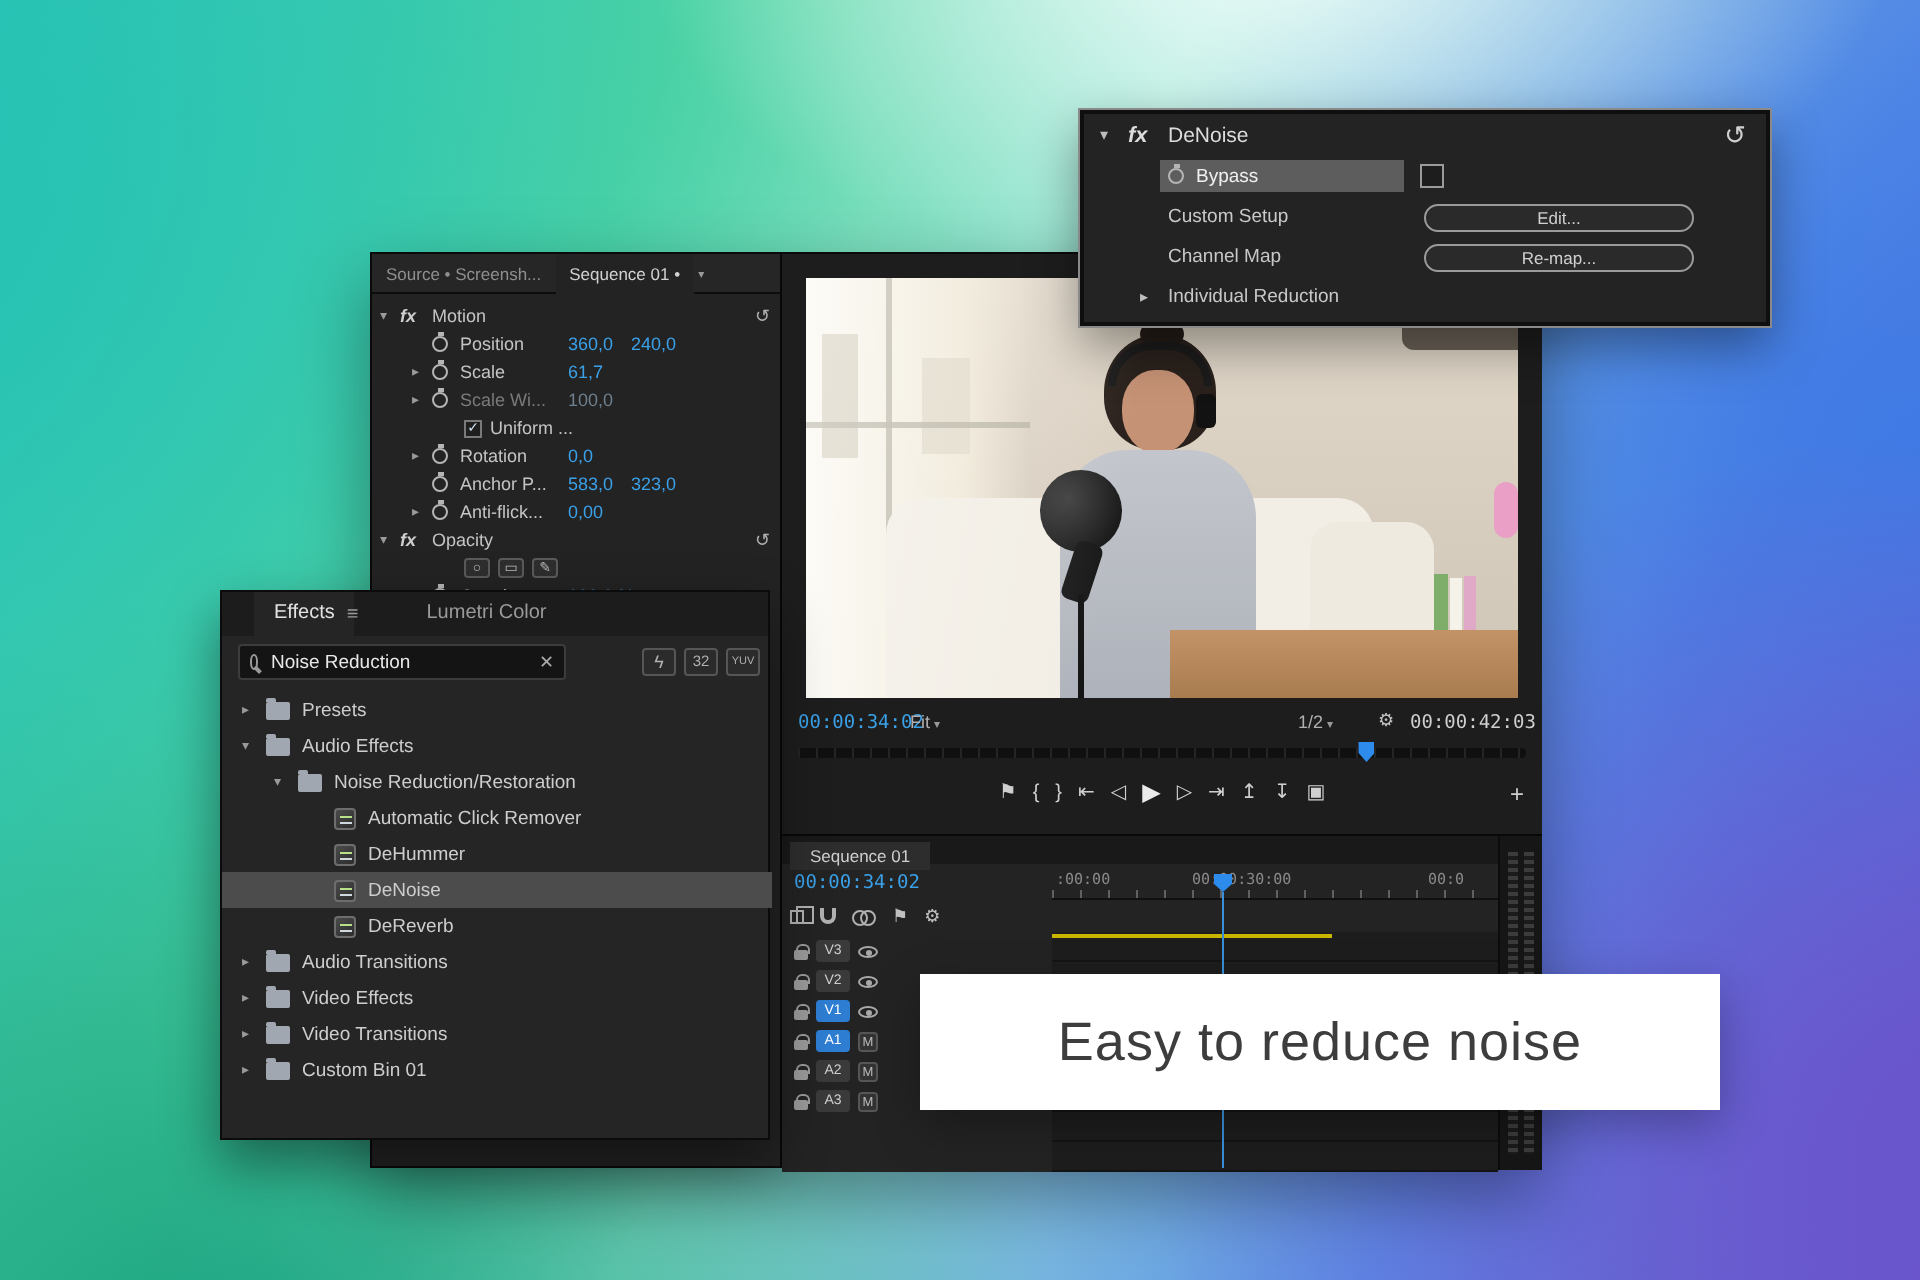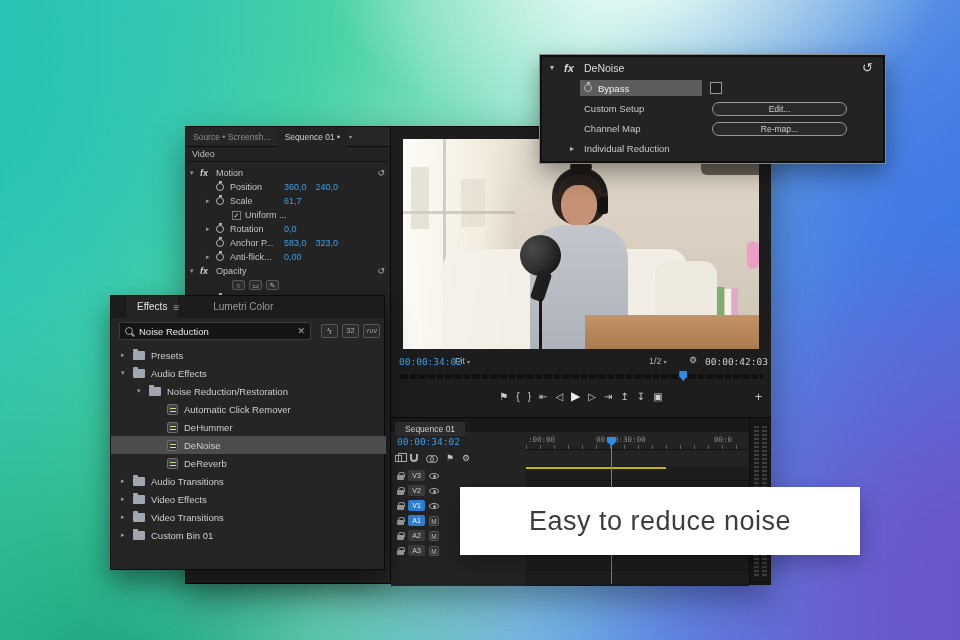--- a/index.html
+++ b/index.html
@@ -132,21 +132,21 @@
 
   
   .fxp { position:absolute; left:110px; top:295px; width:275px; height:275px; background:#252525;
     border:1px solid #0b0b0b; box-shadow:0 12px 26px rgba(0,0,0,.45); z-index:30; }
   .fxp-tabs { height:22px; background:#1c1c1c; display:flex; align-items:center; }
   .fxp-tab { font-size:10px; padding:0 10px; line-height:22px;margin-left:16px; }
   .fxp-tab.on { background:#252525; color:#e2e2e2; }
   .fxp-tab.dim { color:#9a9a9a; }
   .fxp-menu { color:#9a9a9a; font-size:10px; margin-left:-4px; padding-right:8px; }
   .fxp-search { position:absolute; left:0; top:22px; width:275px; height:26px; }
-  .fxp-box { position:absolute; left:8px; top:4px; width:192px; height:18px; background:#141414; border:1px solid #3c3c3c; border-radius:2px; display:flex; align-items:center; }
+  .fxp-box { position:absolute; left:8px; top:4px; width:164px; height:18px; background:#141414; border:1px solid #3c3c3c; border-radius:2px; display:flex; align-items:center; }
   .fxp-input { flex:1; background:transparent; border:none; outline:none; color:#e8e8e8; font-size:9.5px; font-family:"Liberation Sans",sans-serif; padding:0 2px; }
   .fxp-clear { color:#aaa; font-size:9px; padding-right:5px; }
   .fxp-badge { position:absolute; top:6px; width:17px; height:14px; border:1px solid #565656; border-radius:2px; color:#b0b0b0; text-align:center; background:#2b2b2b; }
   .fxp-badge.b1 { left:210px; font-size:9px; line-height:12px; }
   .fxp-badge.b2 { left:231px; font-size:7.5px; line-height:12px; }
   .fxp-badge.b3 { left:252px; font-size:5.5px; line-height:12px; }
   .fxp-tree { position:absolute; left:0; top:50px; width:275px; }
   .fx-row { position:relative; height:18px; display:flex; align-items:center; font-size:9.5px; color:#cdcdcd; }
   .fx-row.sel { background:#4c4c4c; }
   .fx-row .tw { position:absolute; font-size:7px; color:#9a9a9a; }
@@ -186,21 +186,20 @@
 <div class="stage">
 
   <div class="pp-window">
 
     <div class="ec-panel">
       <div class="ec-tabs">
         <span class="ec-tab dim">Source • Screensh...</span>
         <span class="ec-tab on">Sequence 01 •</span>
         <span class="caret">▾</span>
       </div>
-      <div class="ec-sec">Video</div>
       <div class="ec-rows">
 
         <div class="ec-row group">
           <span class="chev">▾</span>
           <span class="fxb">fx</span>
           <span class="lbl">Motion</span>
           <span class="rst">↺</span>
         </div>
 
         <div class="ec-row">
@@ -210,20 +209,26 @@
           <span class="ec-val">240,0</span>
         </div>
 
         <div class="ec-row">
           <span class="chev">▸</span>
           <span class="watch icn-watch"></span>
           <span class="lbl">Scale</span>
           <span class="ec-val">61,7</span>
         </div>
 
+        <div class="ec-row">
+          <span class="chev">▸</span>
+          <span class="watch icn-watch"></span>
+          <span class="lbl" style="color:#7a7a7a;">Scale Wi...</span>
+          <span class="ec-val dim">100,0</span>
+        </div>
 
         <div class="ec-row">
           <span class="lbl" style="margin-left:46px; width:auto; display:flex; align-items:center; gap:4px;">
             <span class="cb">✓</span>
             <span>Uniform ...</span>
           </span>
         </div>
 
         <div class="ec-row">
           <span class="chev">▸</span>

